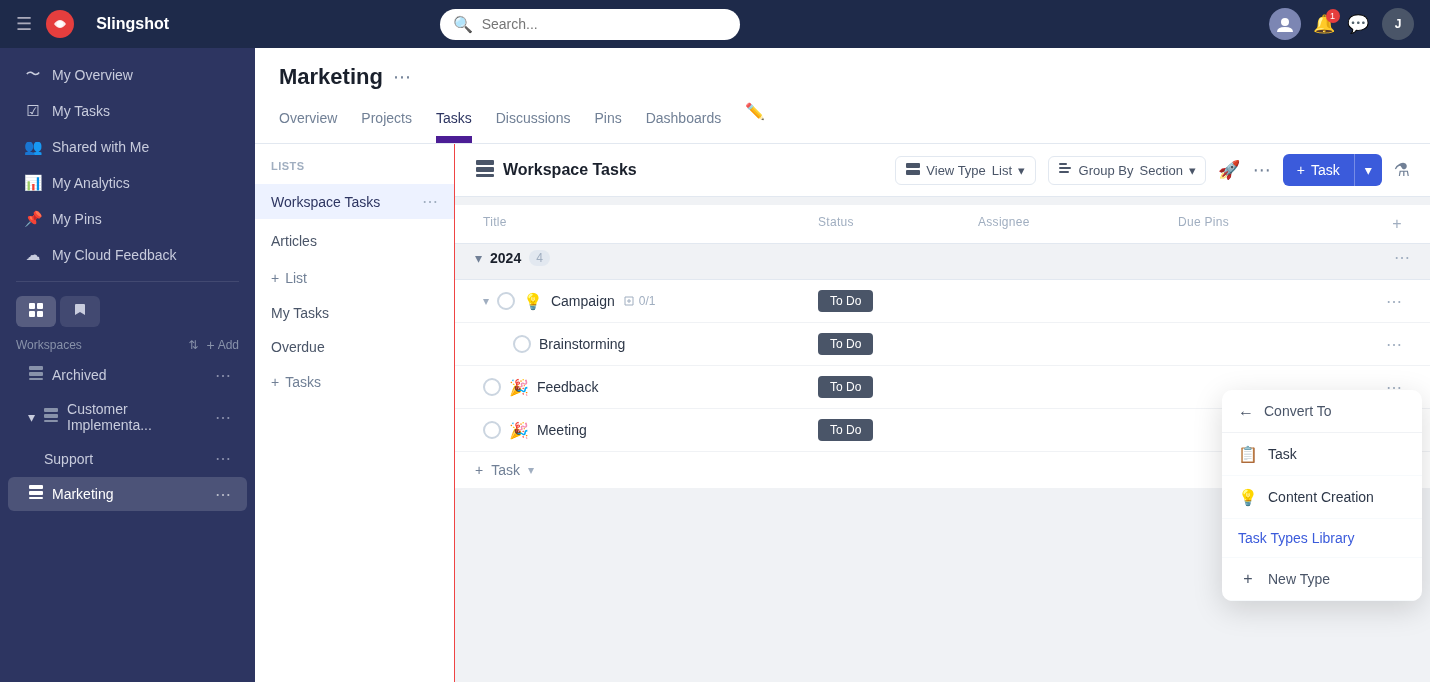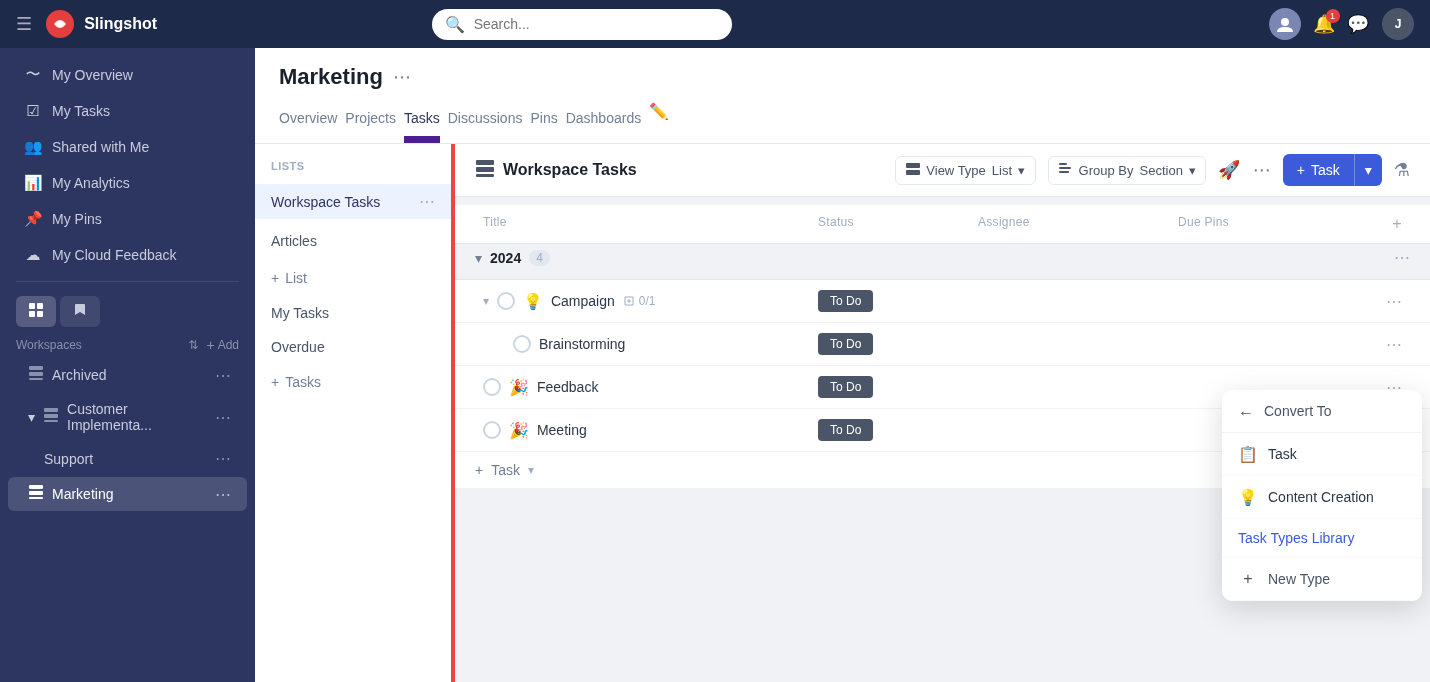--- a/index.html
+++ b/index.html
@@ -11,21 +11,21 @@
       height: 48px;
       display: flex;
       align-items: center;
       padding: 0 16px;
       gap: 12px;
       flex-shrink: 0;
       position: relative;
       z-index: 100;
     }
     .nav-hamburger { color: #aab; cursor: pointer; font-size: 18px; }
-    .nav-logo { display: flex; align-items: center; gap: 8px; color: white; font-weight: 700; font-size: 16px; }
+    .nav-logo { display: flex; align-items: center; gap: 20px; color: white; font-weight: 700; font-size: 16px; }
     .logo-icon { width: 32px; height: 32px; position: relative; }
     .nav-search {
       flex: 1;
       max-width: 300px;
       margin: 0 auto;
       background: #fff;
       border-radius: 20px;
       display: flex;
       align-items: center;
       padding: 6px 14px;
@@ -110,39 +110,39 @@
 
     
     .page-header {
       background: white;
       padding: 16px 24px 0;
       border-bottom: 1px solid #e2e8f0;
     }
     .page-title-row { display: flex; align-items: center; gap: 10px; margin-bottom: 12px; }
     .page-title { font-size: 22px; font-weight: 700; color: #1a202c; }
     .page-more-btn { color: #718096; cursor: pointer; font-size: 18px; }
-    .page-tabs { display: flex; gap: 8px; }
+    .page-tabs { display: flex; gap: 24px; }
     .page-tab {
       padding: 8px 0 10px;
       font-size: 14px;
       color: #718096;
       cursor: pointer;
       border-bottom: 2px solid transparent;
     }
     .page-tab.active { color: #2d3561; border-bottom: 7px solid #4c1d95; font-weight: 500; }
     .edit-icon { color: #718096; cursor: pointer; }
 
     
     .workspace-body { display: flex; flex: 1; overflow: hidden; }
 
     
     .lists-panel {
       width: 200px;
       background: white;
-      border-right: 4px solid #ef4444;
+      border-right: 1px solid #ef4444;
       padding: 16px 0;
       display: flex;
       flex-direction: column;
       gap: 4px;
       overflow-y: auto;
     }
     .lists-panel-label { font-size: 11px; color: #a0aec0; font-weight: 600; padding: 0 16px 8px; letter-spacing: 0.5px; }
     .list-item {
       display: flex;
       align-items: center;

